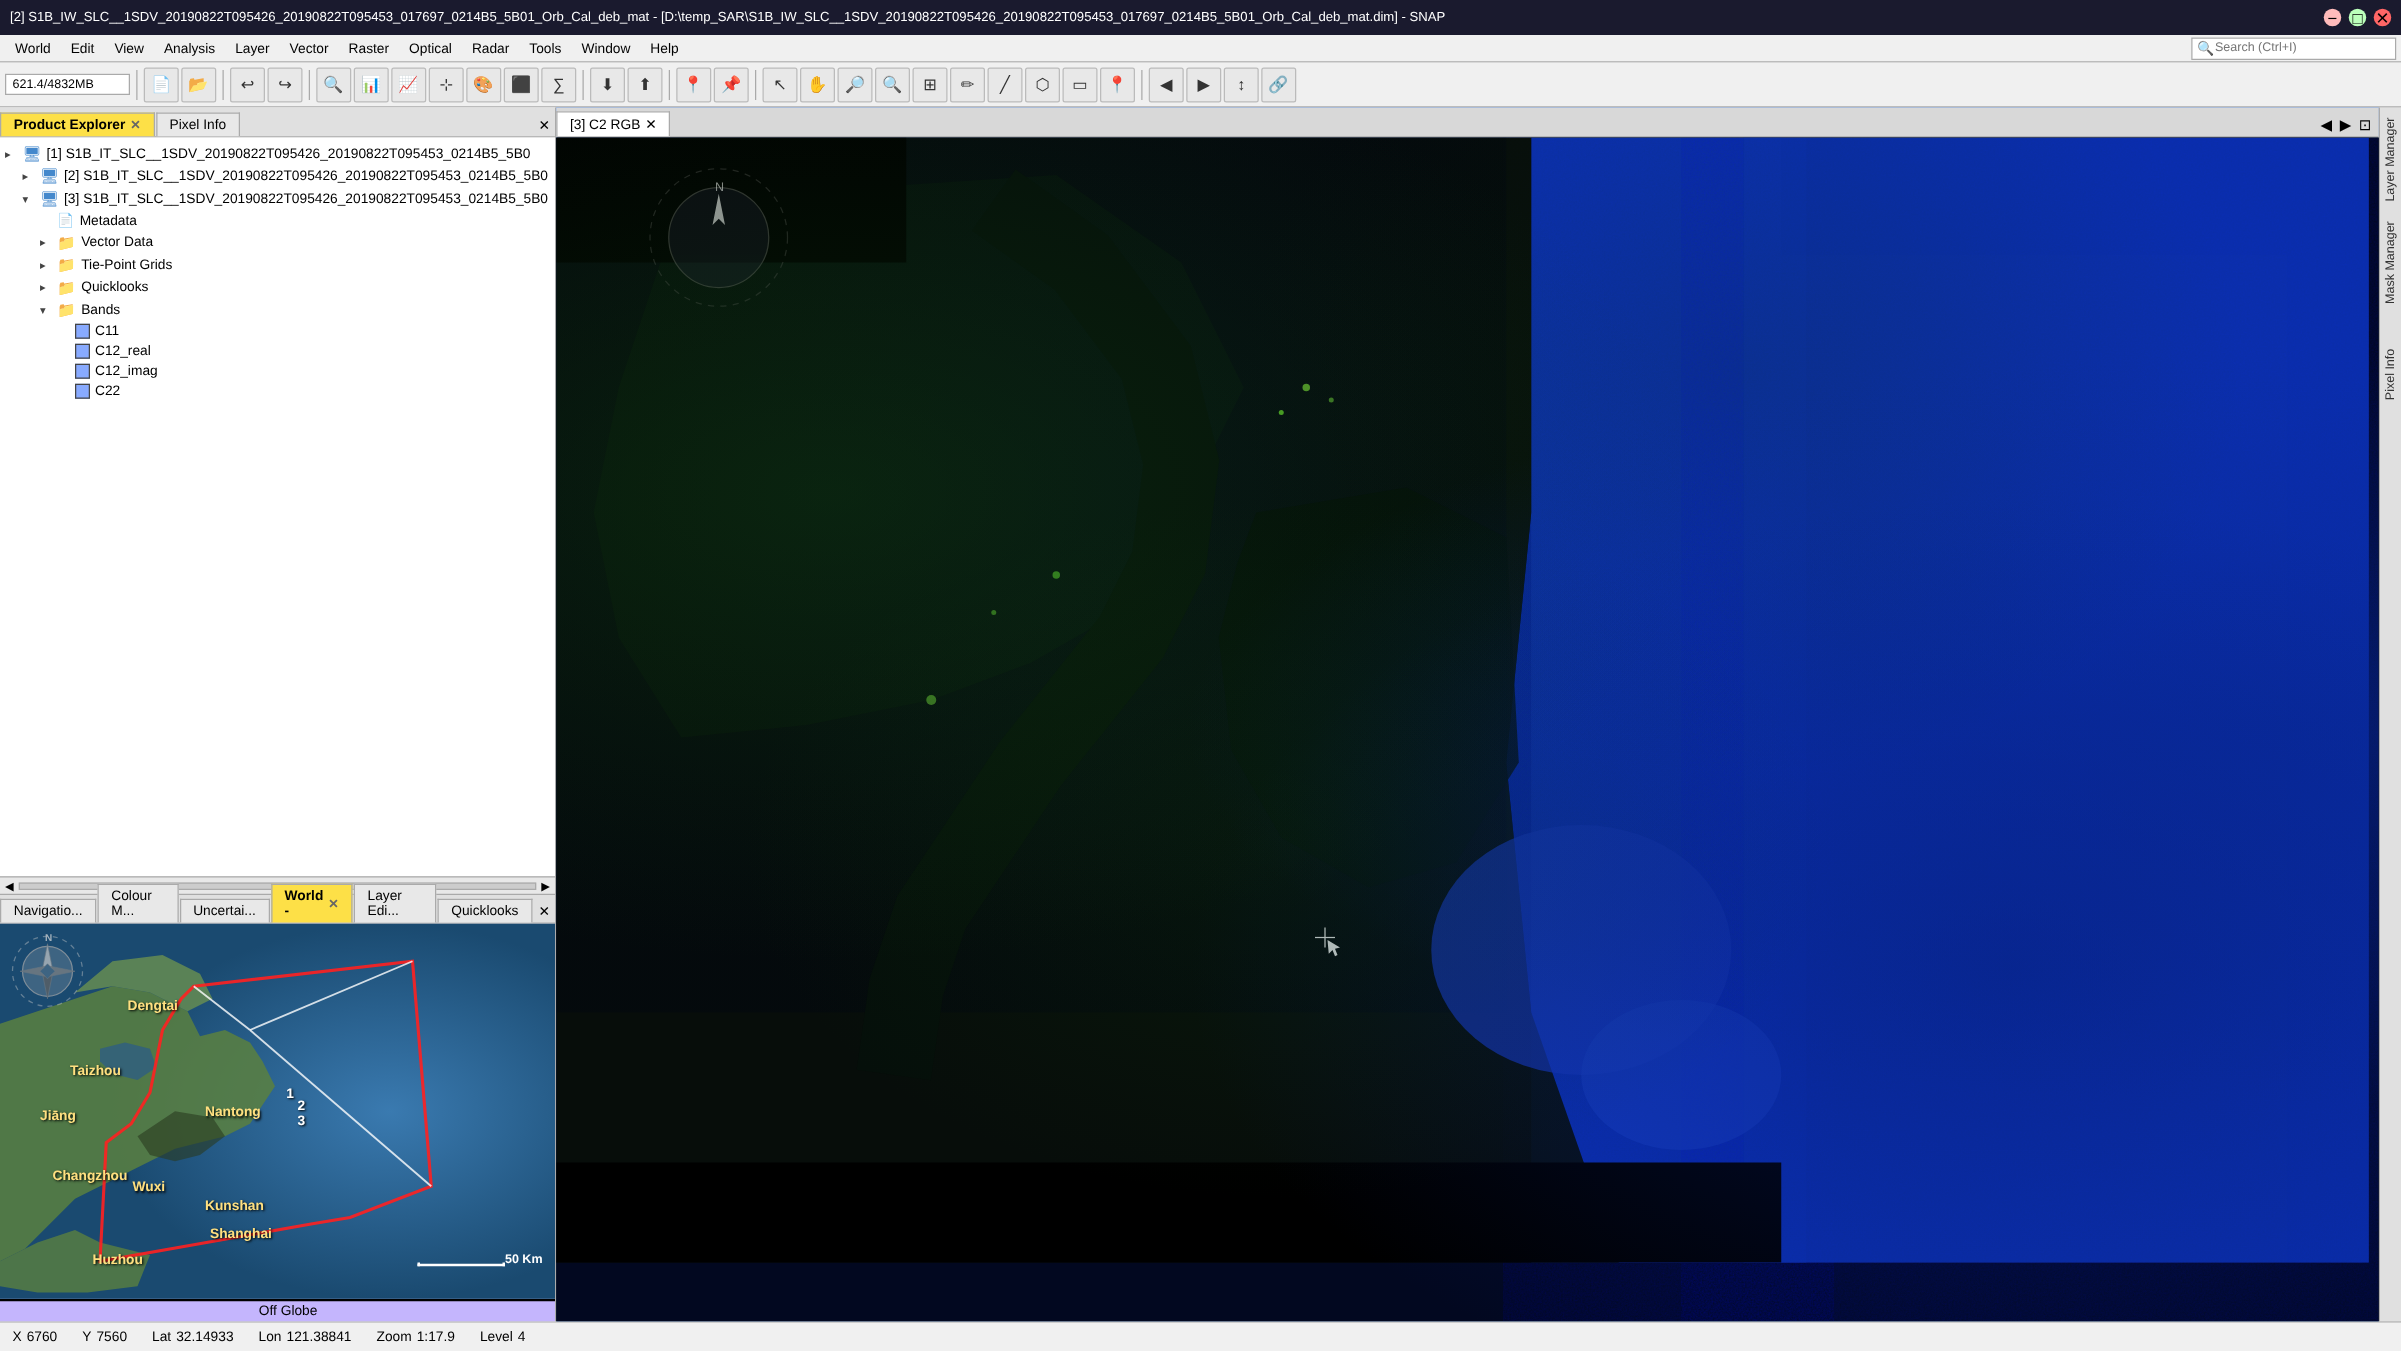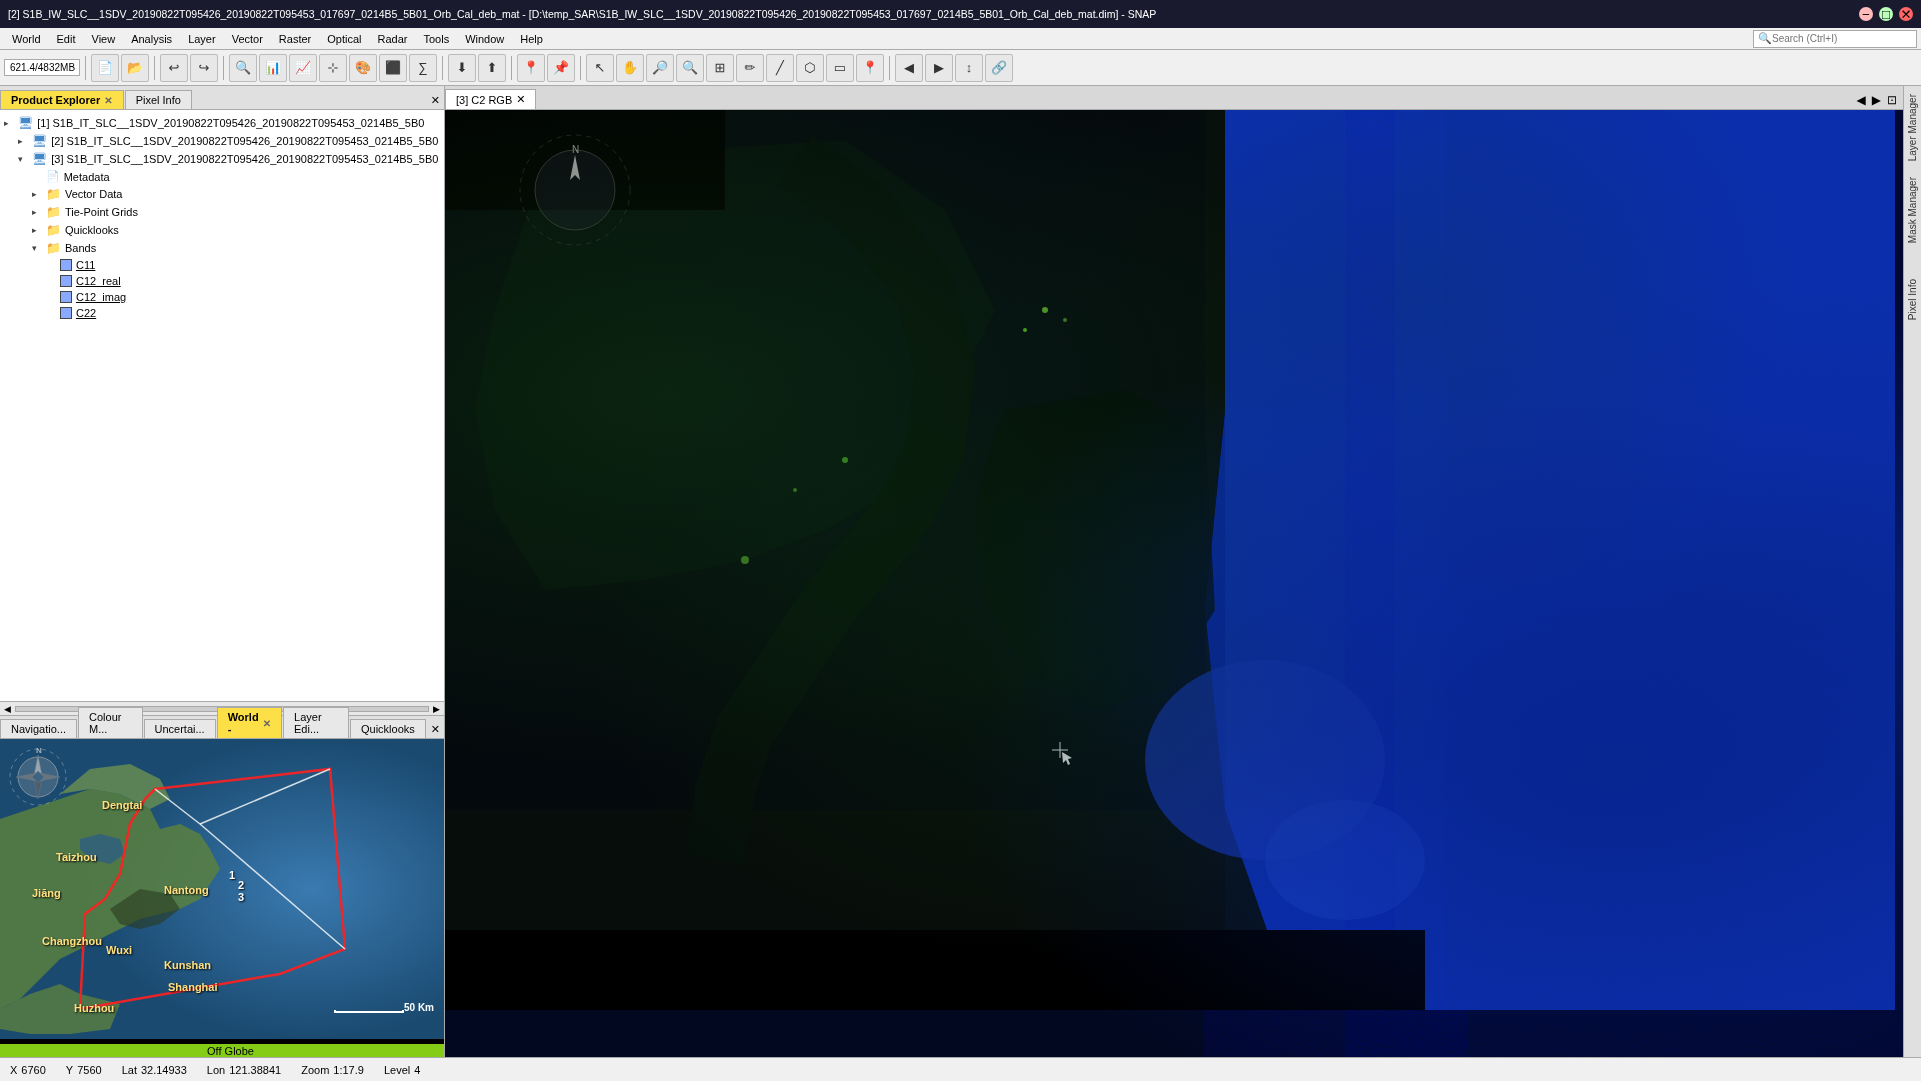--- a/index.html
+++ b/index.html
@@ -70,21 +70,21 @@
       background: #e8e8e8;
       border: 1px solid #bbb;
       border-radius: 2px;
       display: flex; align-items: center; justify-content: center;
       cursor: pointer;
       font-size: 13px;
       color: #333;
     }
     .tb-separator { width: 1px; height: 24px; background: #aaa; margin: 0 3px; }
     .tb-coord {
-      background: #fff; border: 1px solid #aaa; padding: 2px 5px; font-size: 10px; width: 76px;
+      background: #fff; border: 1px solid #aaa; padding: 2px 5px; font-size: 10px; width: 100px;
     }
 
     
     #main-layout {
       display: flex;
       height: calc(1081px - 28px - 22px - 36px - 24px);
     }
 
     
     #left-panel {
@@ -127,21 +127,21 @@
       padding: 4px;
     }
     .tree-item {
       display: flex; align-items: center; gap: 4px;
       padding: 2px 0;
       cursor: pointer;
       white-space: nowrap;
     }
     .tree-indent1 { margin-left: 14px; }
     .tree-indent2 { margin-left: 28px; }
-    .tree-indent3 { margin-left: 42px; text-decoration: underline; }
+    .tree-indent3 { margin-left: 42px; }
     .expand-icon { font-size: 9px; color: #444; width: 10px; }
     .tree-label { font-size: 11px; }
 
     
     #left-hscroll {
       height: 14px;
       background: #e8e8e8;
       border-top: 1px solid #aaa;
       display: flex; align-items: center;
       padding: 0 4px;
@@ -165,22 +165,22 @@
       position: relative;
       overflow: hidden;
     }
     #world-map-canvas {
       width: 100%; height: 100%;
       position: relative;
     }
 
     
     #map-status {
-      background: #84cc16;
-      border-top: 5px solid #000000;
+      background: #c4b5fd;
+      border-top: 2px solid #000000;
       height: 18px;
       display: flex; align-items: center; justify-content: center;
       font-size: 11px;
       padding-left: 17px;
     }
 
     
     #right-panel {
       flex: 1;
       display: flex;

